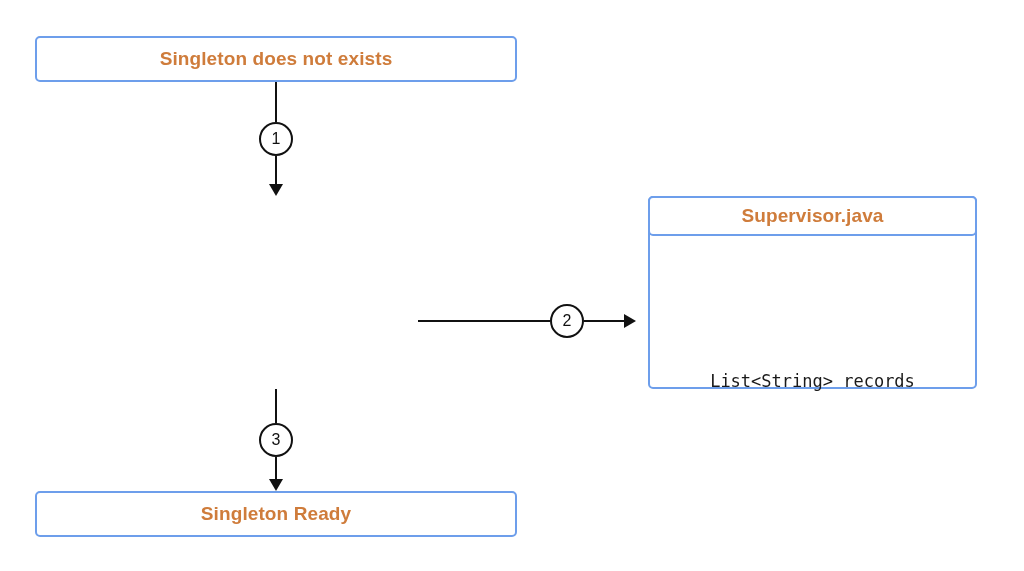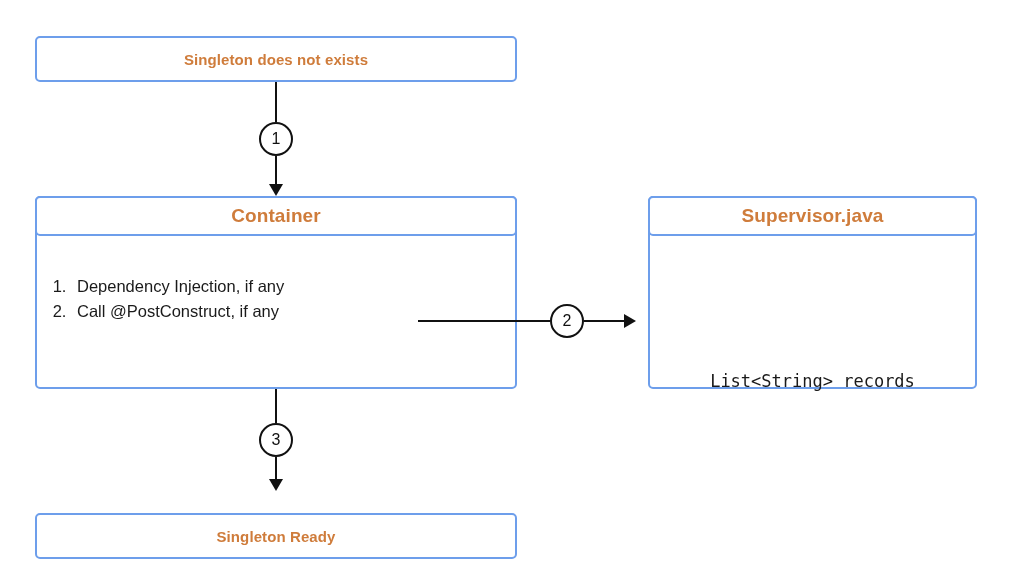--- a/index.html
+++ b/index.html
@@ -33,21 +33,21 @@
     letter-spacing: 0.1px;
   }
 
   
   .simple-node {
     display: flex;
     align-items: center;
     justify-content: center;
   }
   .simple-node .node-title {
-    font-size: 15px;
+    font-size: 19px;
   }
 
   
   .panel {
     padding: 0;
   }
   .panel-header {
     position: absolute;
     left: -2px;
     top: -2px;
@@ -148,31 +148,20 @@
     <span class="node-title">Singleton does not exists</span>
   </div>
 
   <div class="connector">
     <div class="conn-line-v" id="c1-line-top" style="left: 275px; top: 82px; height: 40px;"></div>
     <div class="step-badge" id="c1-badge" style="left: 259px; top: 122px;">1</div>
     <div class="conn-line-v" id="c1-line-bot" style="left: 275px; top: 156px; height: 30px;"></div>
     <div class="arrowhead-down" id="c1-arrow" style="left: 269px; top: 184px;"></div>
   </div>
 
-  <div class="node panel" id="node-container" style="left: 35px; top: 196px; width: 482px; height: 193px;">
-    <div class="panel-header" id="container-header" style="height: 40px;">
-      <span class="node-title">Container</span>
-    </div>
-    <div class="panel-body" id="container-body" style="top: 40px; height: 153px; padding-top: 36px;">
-      <ol class="steps">
-        <li>Dependency Injection, if any</li>
-        <li>Call @PostConstruct, if any</li>
-      </ol>
-    </div>
-  </div>
 
   <div class="connector">
     <div class="conn-line-h" id="c2-line-left" style="left: 418px; top: 320px; width: 132px;"></div>
     <div class="step-badge" id="c2-badge" style="left: 550px; top: 304px;">2</div>
     <div class="conn-line-h" id="c2-line-right" style="left: 584px; top: 320px; width: 42px;"></div>
     <div class="arrowhead-right" id="c2-arrow" style="left: 624px; top: 314px;"></div>
   </div>
 
   <div class="node panel" id="node-supervisor" style="left: 648px; top: 196px; width: 329px; height: 193px;">
     <div class="panel-header" id="supervisor-header" style="height: 40px;">
@@ -183,17 +172,17 @@
     </div>
   </div>
 
   <div class="connector">
     <div class="conn-line-v" id="c3-line-top" style="left: 275px; top: 389px; height: 34px;"></div>
     <div class="step-badge" id="c3-badge" style="left: 259px; top: 423px;">3</div>
     <div class="conn-line-v" id="c3-line-bot" style="left: 275px; top: 457px; height: 24px;"></div>
     <div class="arrowhead-down" id="c3-arrow" style="left: 269px; top: 479px;"></div>
   </div>
 
-  <div class="node simple-node" id="node-end" style="left: 35px; top: 513px; width: 482px; height: 46px;">
+  <div class="node simple-node" id="node-end" style="left: 35px; top: 491px; width: 482px; height: 46px;">
     <span class="node-title">Singleton Ready</span>
   </div>
 
 </div>
 
 </body></html>

